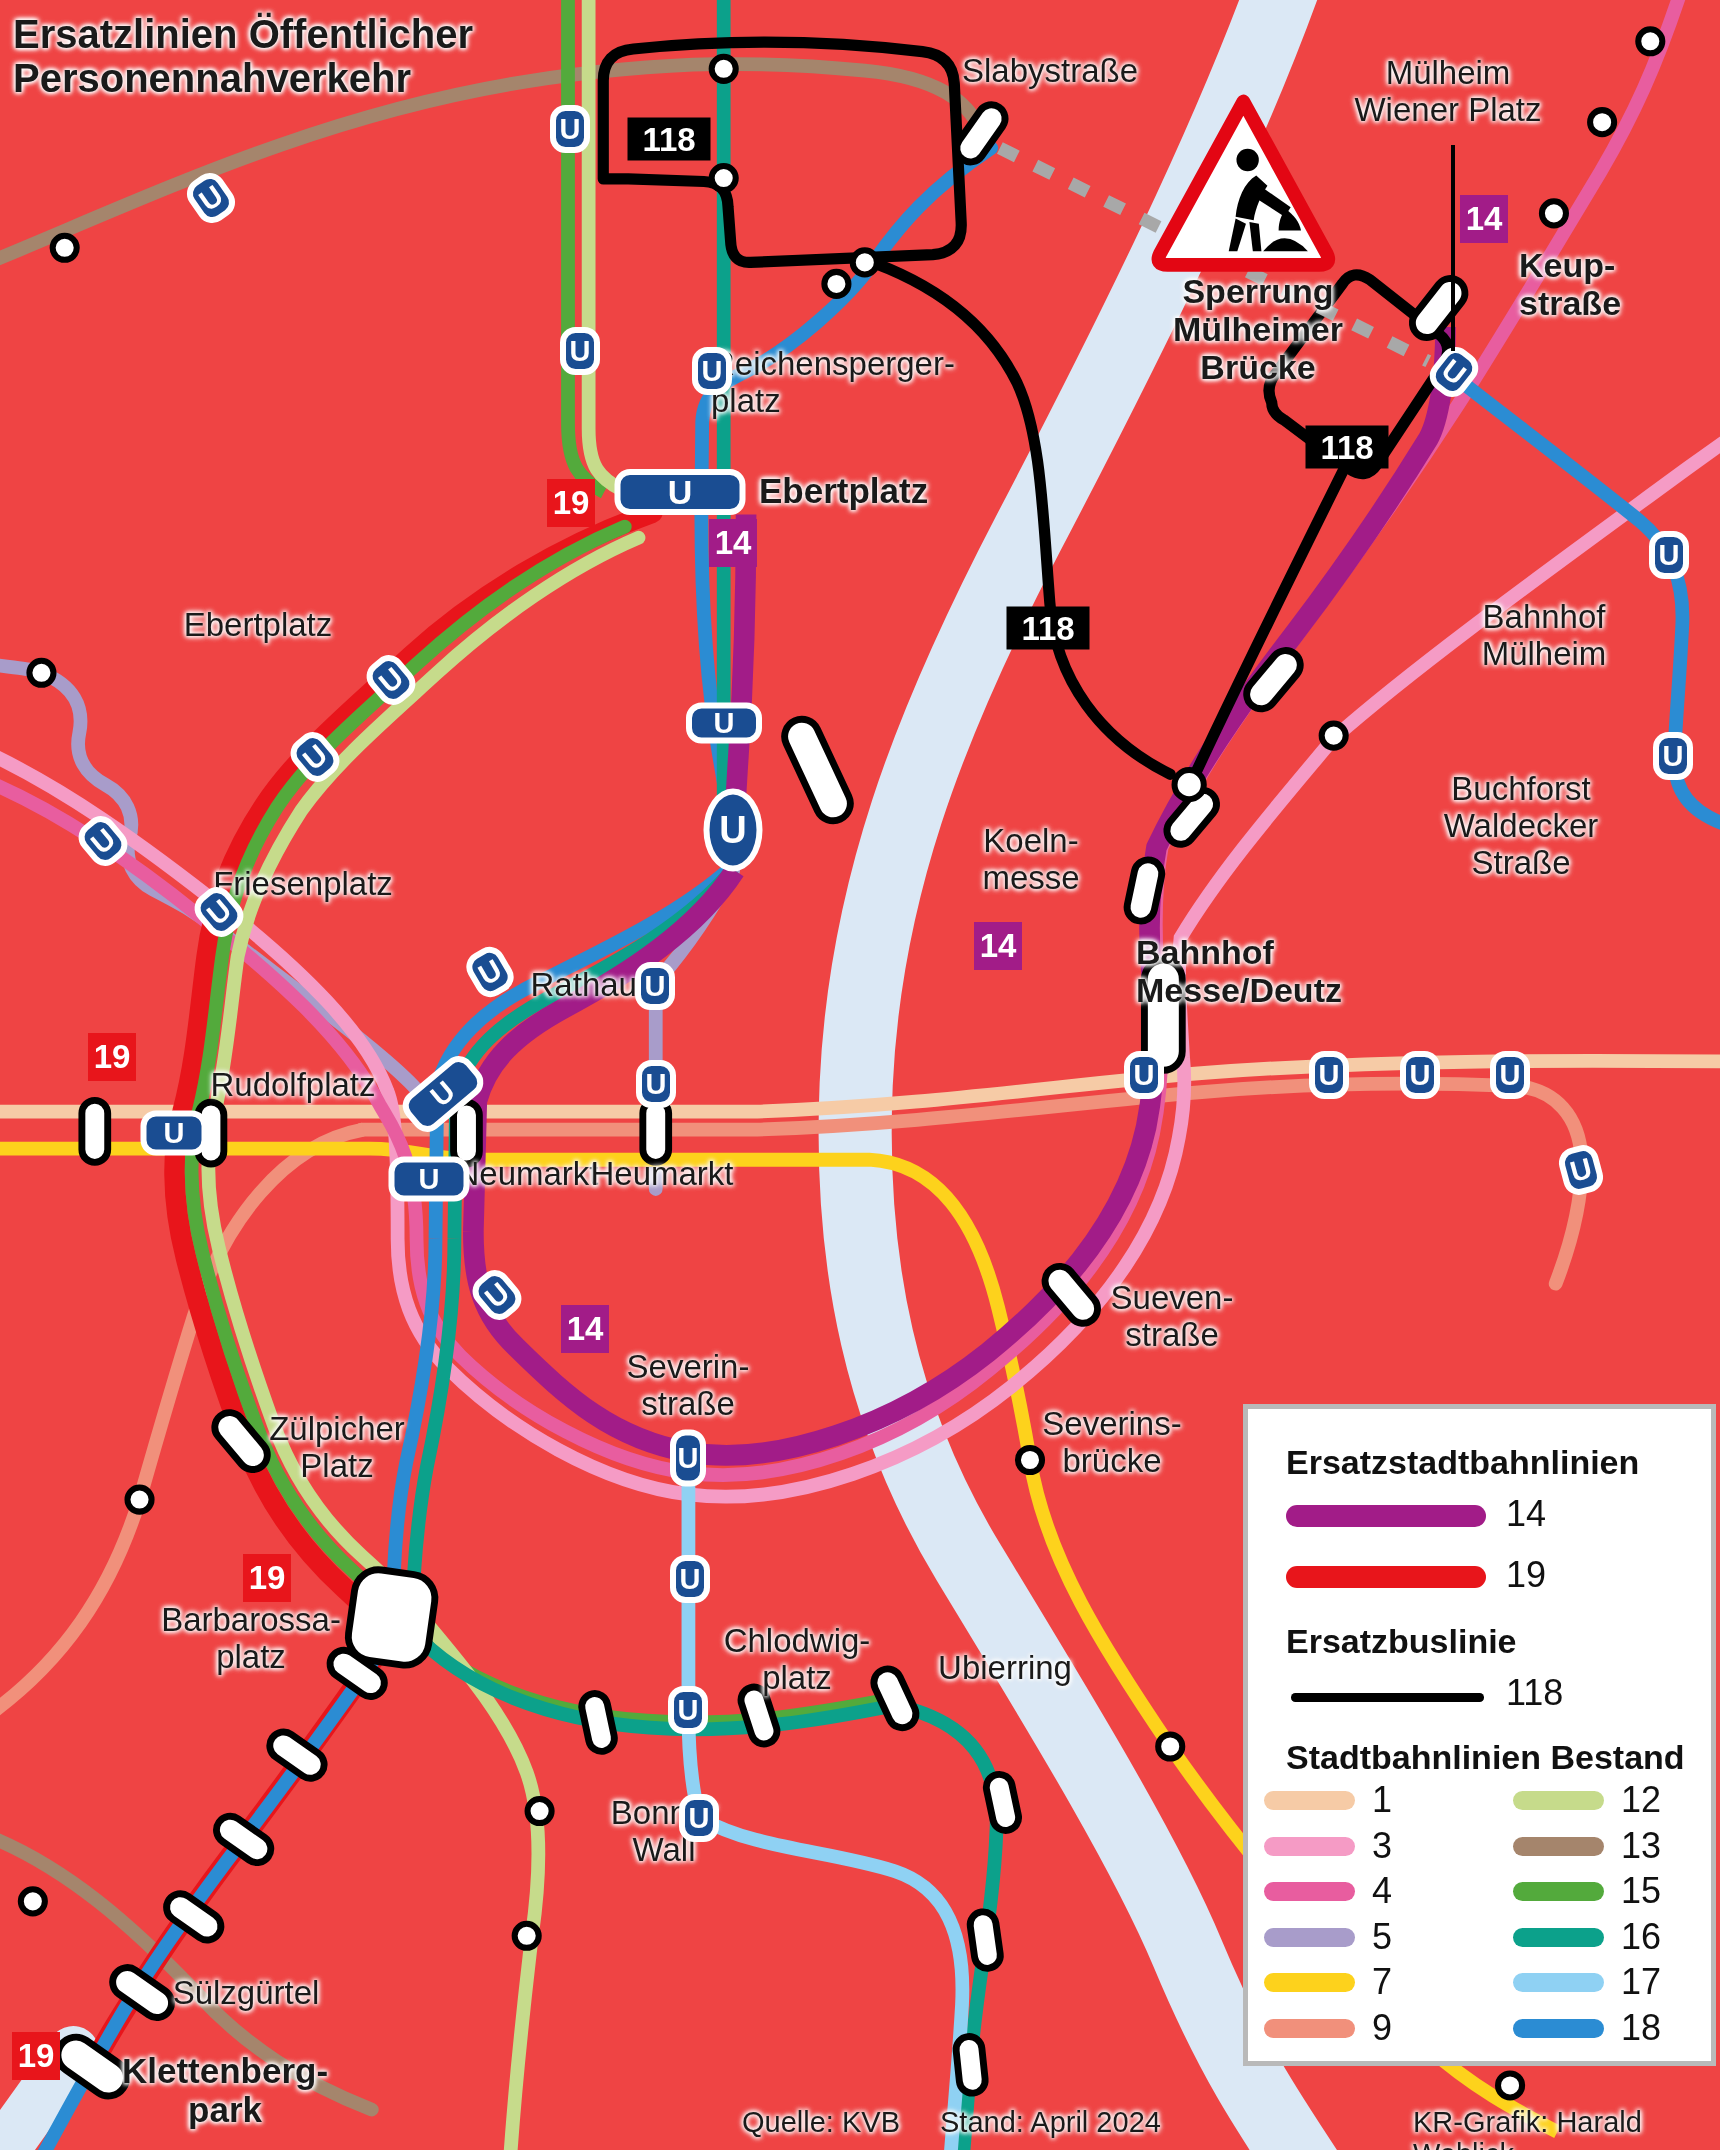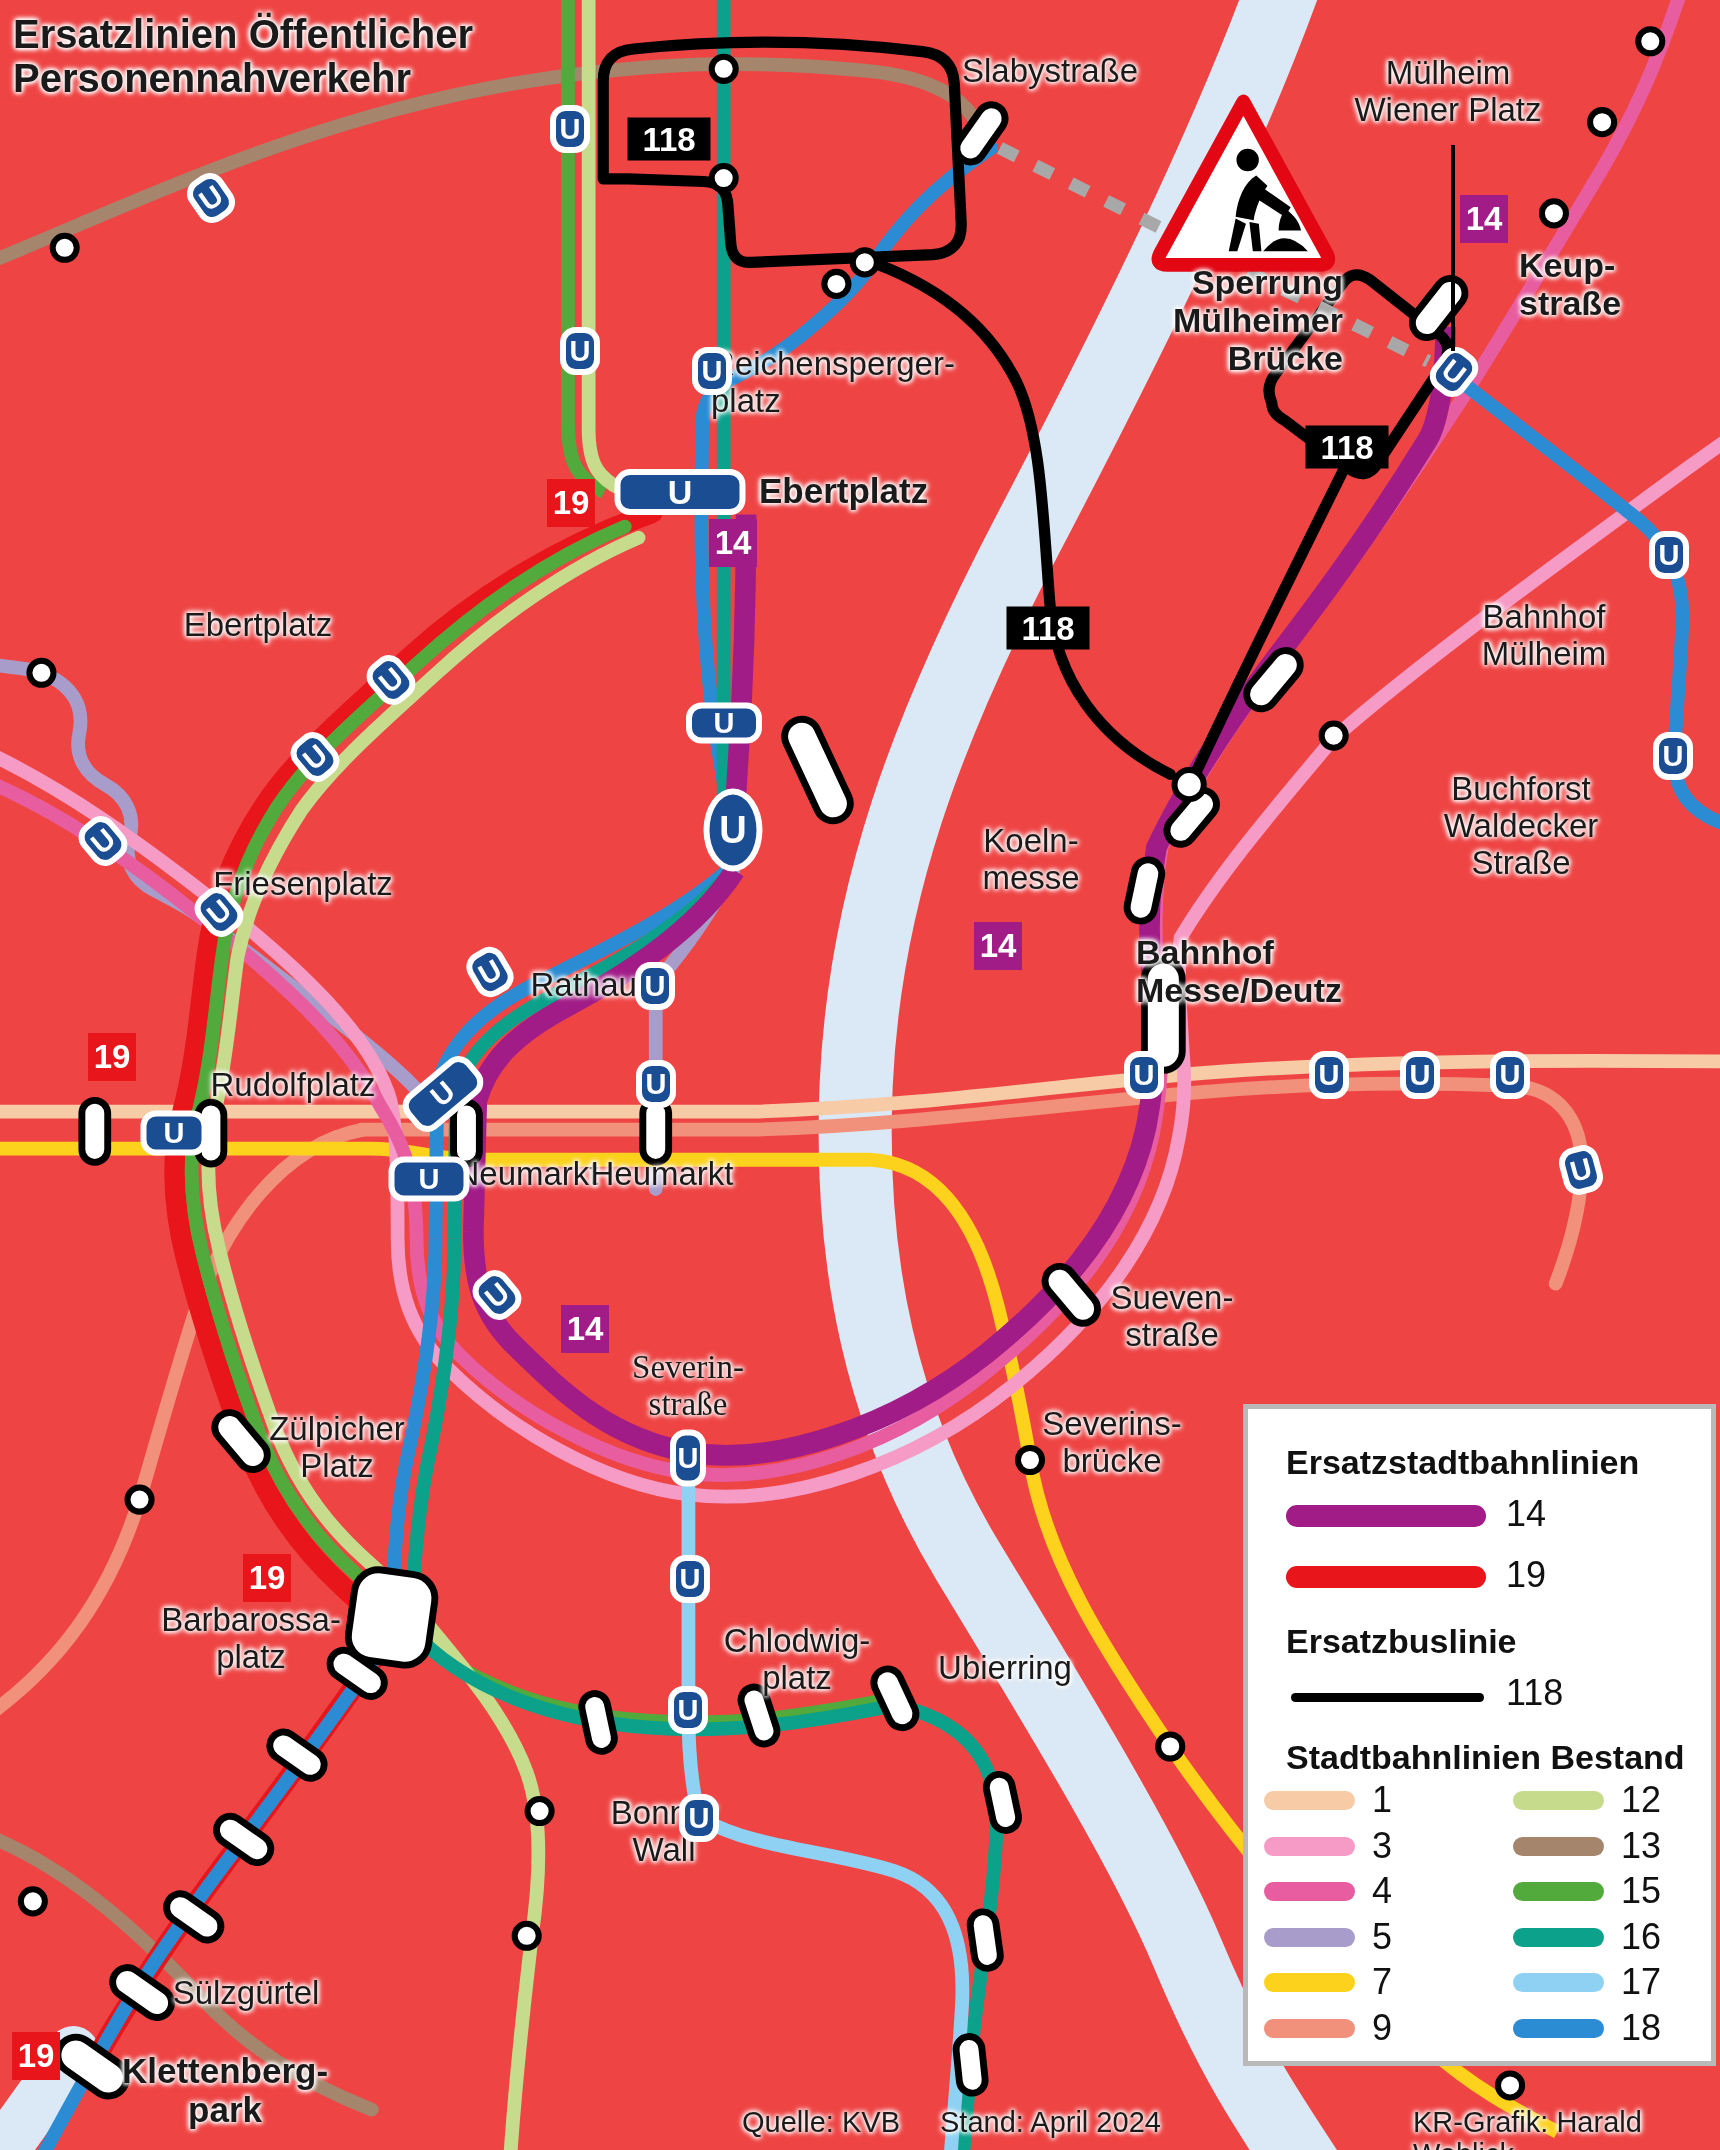--- a/index.html
+++ b/index.html
@@ -157,21 +157,21 @@
 </svg>
 
 <div class="lbl" style="left:13px;top:12px;font-size:40px;font-weight:800;line-height:1.1;">Ersatzlinien Öffentlicher
 Personennahverkehr</div>
 
 <div class="lbl c" style="left:1050px;top:53px;font-size:33px;">Slabystraße</div>
 <div class="lbl c" style="left:1448px;top:55px;font-size:33px;">Mülheim
 Wiener Platz</div>
 <div class="lbl" style="left:1519px;top:246px;font-size:34px;font-weight:800;">Keup-
 straße</div>
-<div class="lbl c" style="left:1258px;top:263px;font-size:34px;font-weight:800;text-align:right;">Sperrung
+<div class="lbl c" style="left:1258px;top:272px;font-size:34px;font-weight:800;">Sperrung
 Mülheimer
 Brücke</div>
 <div class="lbl" style="left:711px;top:346px;font-size:33px;">Reichensperger-
 platz</div>
 <div class="lbl" style="left:759px;top:471px;font-size:35px;font-weight:800;">Ebertplatz</div>
 <div class="lbl c" style="left:258px;top:607px;font-size:33px;">Ebertplatz</div>
 <div class="lbl c" style="left:1544px;top:599px;font-size:33px;">Bahnhof
 Mülheim</div>
 <div class="lbl c" style="left:1521px;top:771px;font-size:33px;">Buchforst
 Waldecker Straße</div>
@@ -179,21 +179,21 @@
 messe</div>
 <div class="lbl c" style="left:303px;top:866px;font-size:33px;">Friesenplatz</div>
 <div class="lbl" style="left:1136px;top:933px;font-size:34px;font-weight:800;">Bahnhof
 Messe/Deutz</div>
 <div class="lbl c" style="left:592px;top:967px;font-size:33px;">Rathaus</div>
 <div class="lbl c" style="left:293px;top:1067px;font-size:33px;">Rudolfplatz</div>
 <div class="lbl c" style="left:527px;top:1156px;font-size:33px;">Neumarkt</div>
 <div class="lbl c" style="left:662px;top:1156px;font-size:33px;">Heumarkt</div>
 <div class="lbl c" style="left:1172px;top:1280px;font-size:33px;text-align:center;">Sueven-
 straße</div>
-<div class="lbl c" style="left:688px;top:1349px;font-size:33px;font-family:Liberation Serif, serif;">Severin-
+<div class="lbl c" style="left:688px;top:1349px;font-size:33px;">Severin-
 straße</div>
 <div class="lbl c" style="left:1112px;top:1406px;font-size:33px;">Severins-
 brücke</div>
 <div class="lbl c" style="left:337px;top:1411px;font-size:33px;">Zülpicher
 Platz</div>
 <div class="lbl c" style="left:251px;top:1602px;font-size:33px;">Barbarossa-
 platz</div>
 <div class="lbl c" style="left:797px;top:1623px;font-size:33px;">Chlodwig-
 platz</div>
 <div class="lbl c" style="left:1005px;top:1650px;font-size:33px;">Ubierring</div>

